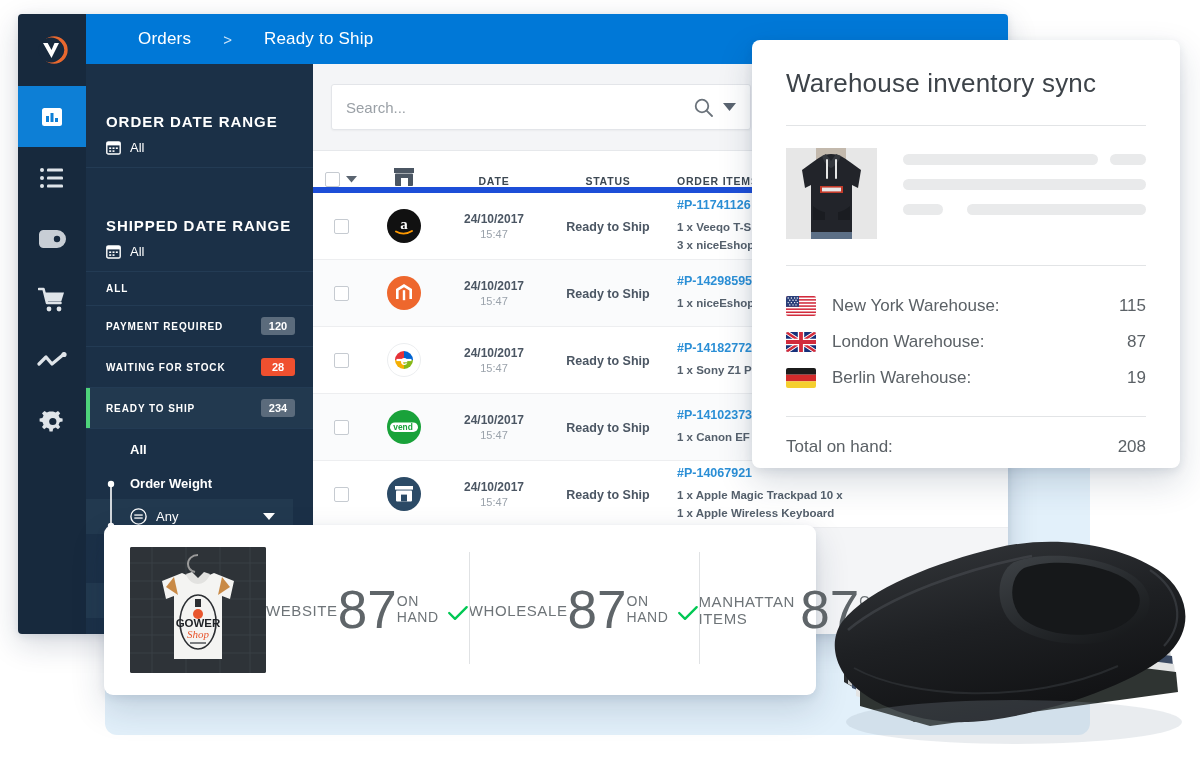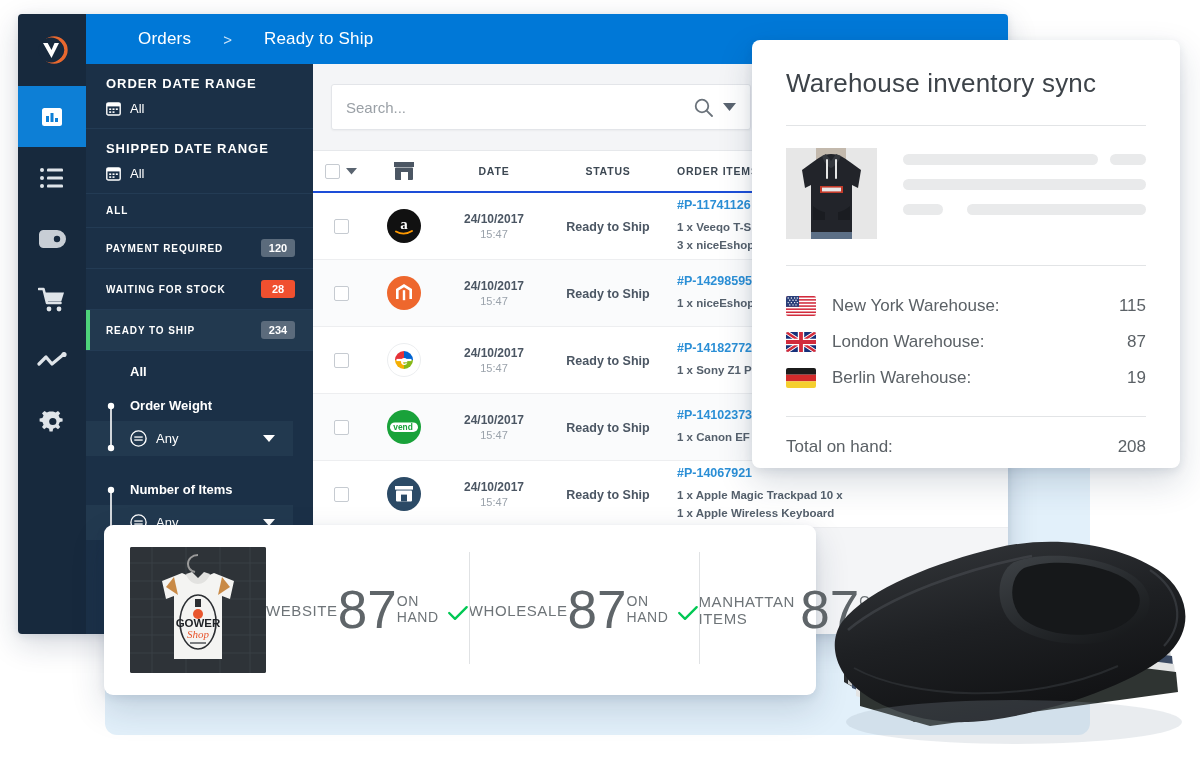--- a/index.html
+++ b/index.html
@@ -56,22 +56,22 @@
   .crumb-sep { color: #cfe6f9; font-size: 15px; }
   .crumb.current { color: #ffffff; }
 
   
   .filters {
     position: absolute; left: 68px; top: 50px; width: 227px; bottom: 0;
     background: #1b3047; color: #ffffff;
   }
   .f-group { border-bottom: 1px solid #233b54; padding: 12px 20px 12px 20px; }
   .f-label {
-    font-size: 13px; font-weight: 700; letter-spacing: .95px;
-    color: #ffffff; text-transform: uppercase; margin-bottom: 10px;
+    font-size: 15px; font-weight: 700; letter-spacing: .95px;
+    color: #ffffff; text-transform: uppercase; margin-bottom: 10px; margin-top: 37px;
   }
   .f-value { display: flex; align-items: center; gap: 9px; font-size: 13px; color: #ffffff; }
   .f-value svg { flex: none; }
 
   .f-head {
     padding: 11px 20px; font-size: 10px; font-weight: 700; letter-spacing: .95px;
     border-bottom: 1px solid #233b54; text-transform: uppercase;
   }
   .f-status {
     position: relative; display: flex; align-items: center; justify-content: space-between;
@@ -118,22 +118,22 @@
   }
   .searchbox input::placeholder { color: #9aa0a6; }
   .blue-btn {
     width: 120px; height: 46px; background: #2196f3; border-radius: 3px; border: none;
     cursor: pointer;
   }
 
   
   .table { background: #ffffff; border-top: 1px solid #e6e8eb; }
   .thead {
-    display: flex; align-items: center; height: 42px;
-    border-bottom: 2px solid #1d4ed8; background: #ffffff;
+    display: flex; align-items: flex-end; height: 42px;
+    border-bottom: 6px solid #1d4ed8; background: #ffffff;
   }
   .tr {
     display: flex; align-items: center; min-height: 67px;
     border-bottom: 1px solid #edeef0; background: #ffffff;
   }
   .tr.alt { background: #fafbfc; }
   .c-chk { width: 56px; display: flex; align-items: center; justify-content: center; }
   .c-chan { width: 70px; display: flex; align-items: center; justify-content: center; }
   .c-date { width: 110px; text-align: center; }
   .c-status { width: 118px; text-align: center; }

